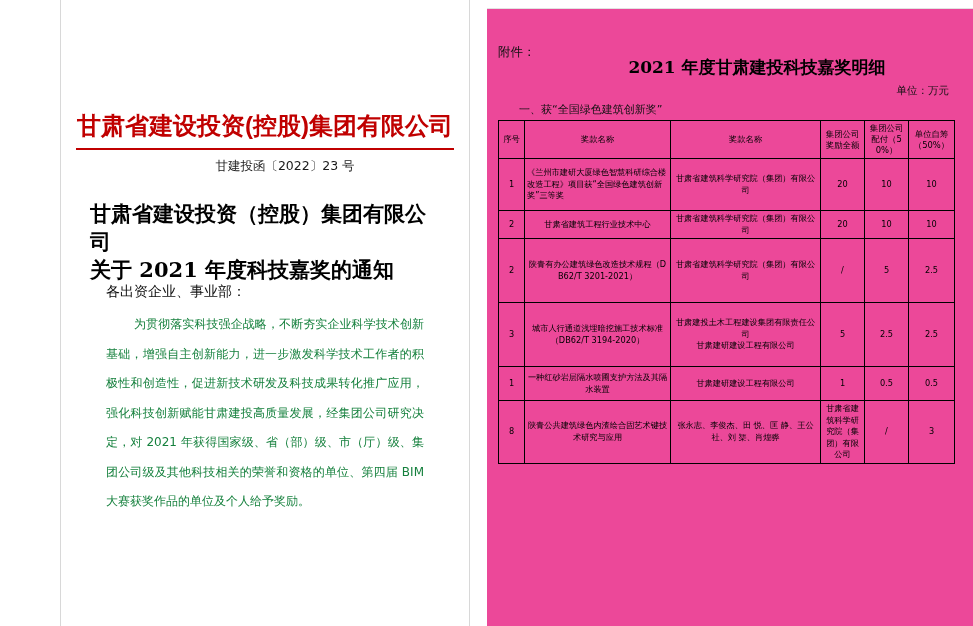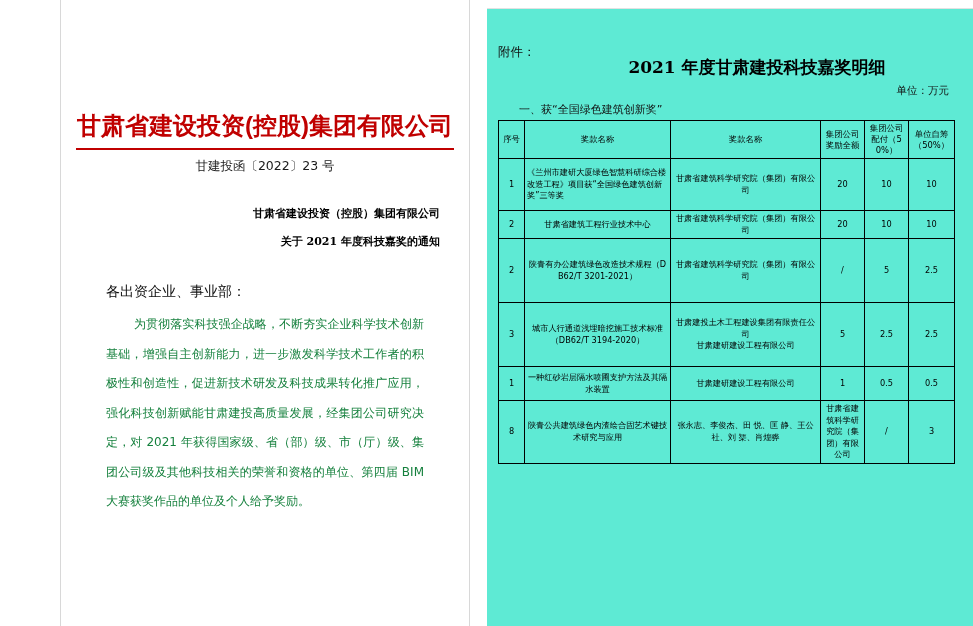--- a/index.html
+++ b/index.html
@@ -65,30 +65,31 @@
   }
   .doc-number {
     position: absolute;
     left: 0px;
     top: 158px;
     width: 410px;
     text-align: center;
     font-size: 12.5px;
     color: #1a1a1a;
     font-family: "DejaVu Sans", "Liberation Sans", sans-serif;
+    padding-left: 20px;
   }
   .doc-title {
     position: absolute;
     left: 30px;
     top: 200px;
     width: 350px;
-    text-align: right;
+    text-align: left;
     color: #000000;
     font-weight: bold;
-    font-size: 11px;
+    font-size: 21px;
     line-height: 28px;
     font-family: "DejaVu Serif", "Liberation Serif", serif;
   }
   .salutation {
     position: absolute;
     left: 46px;
     top: 283px;
     font-size: 14px;
     color: #0d0d0d;
     font-family: Liberation Sans, sans-serif;
@@ -106,21 +107,21 @@
     font-family: "DejaVu Sans", "Liberation Sans", sans-serif;
   }
 
   
   #right-page {
     position: absolute;
     left: 487px;
     top: 8px;
     width: 486px;
     height: 618px;
-    background: #5eead4;
+    background: #ec4899;
     box-sizing: border-box;
   }
   #right-page .page-border-top {
     position: absolute;
     left: 0; top: 0;
     width: 486px; height: 1px;
     background: #e2e2e2;
   }
   .attach-label {
     position: absolute;

